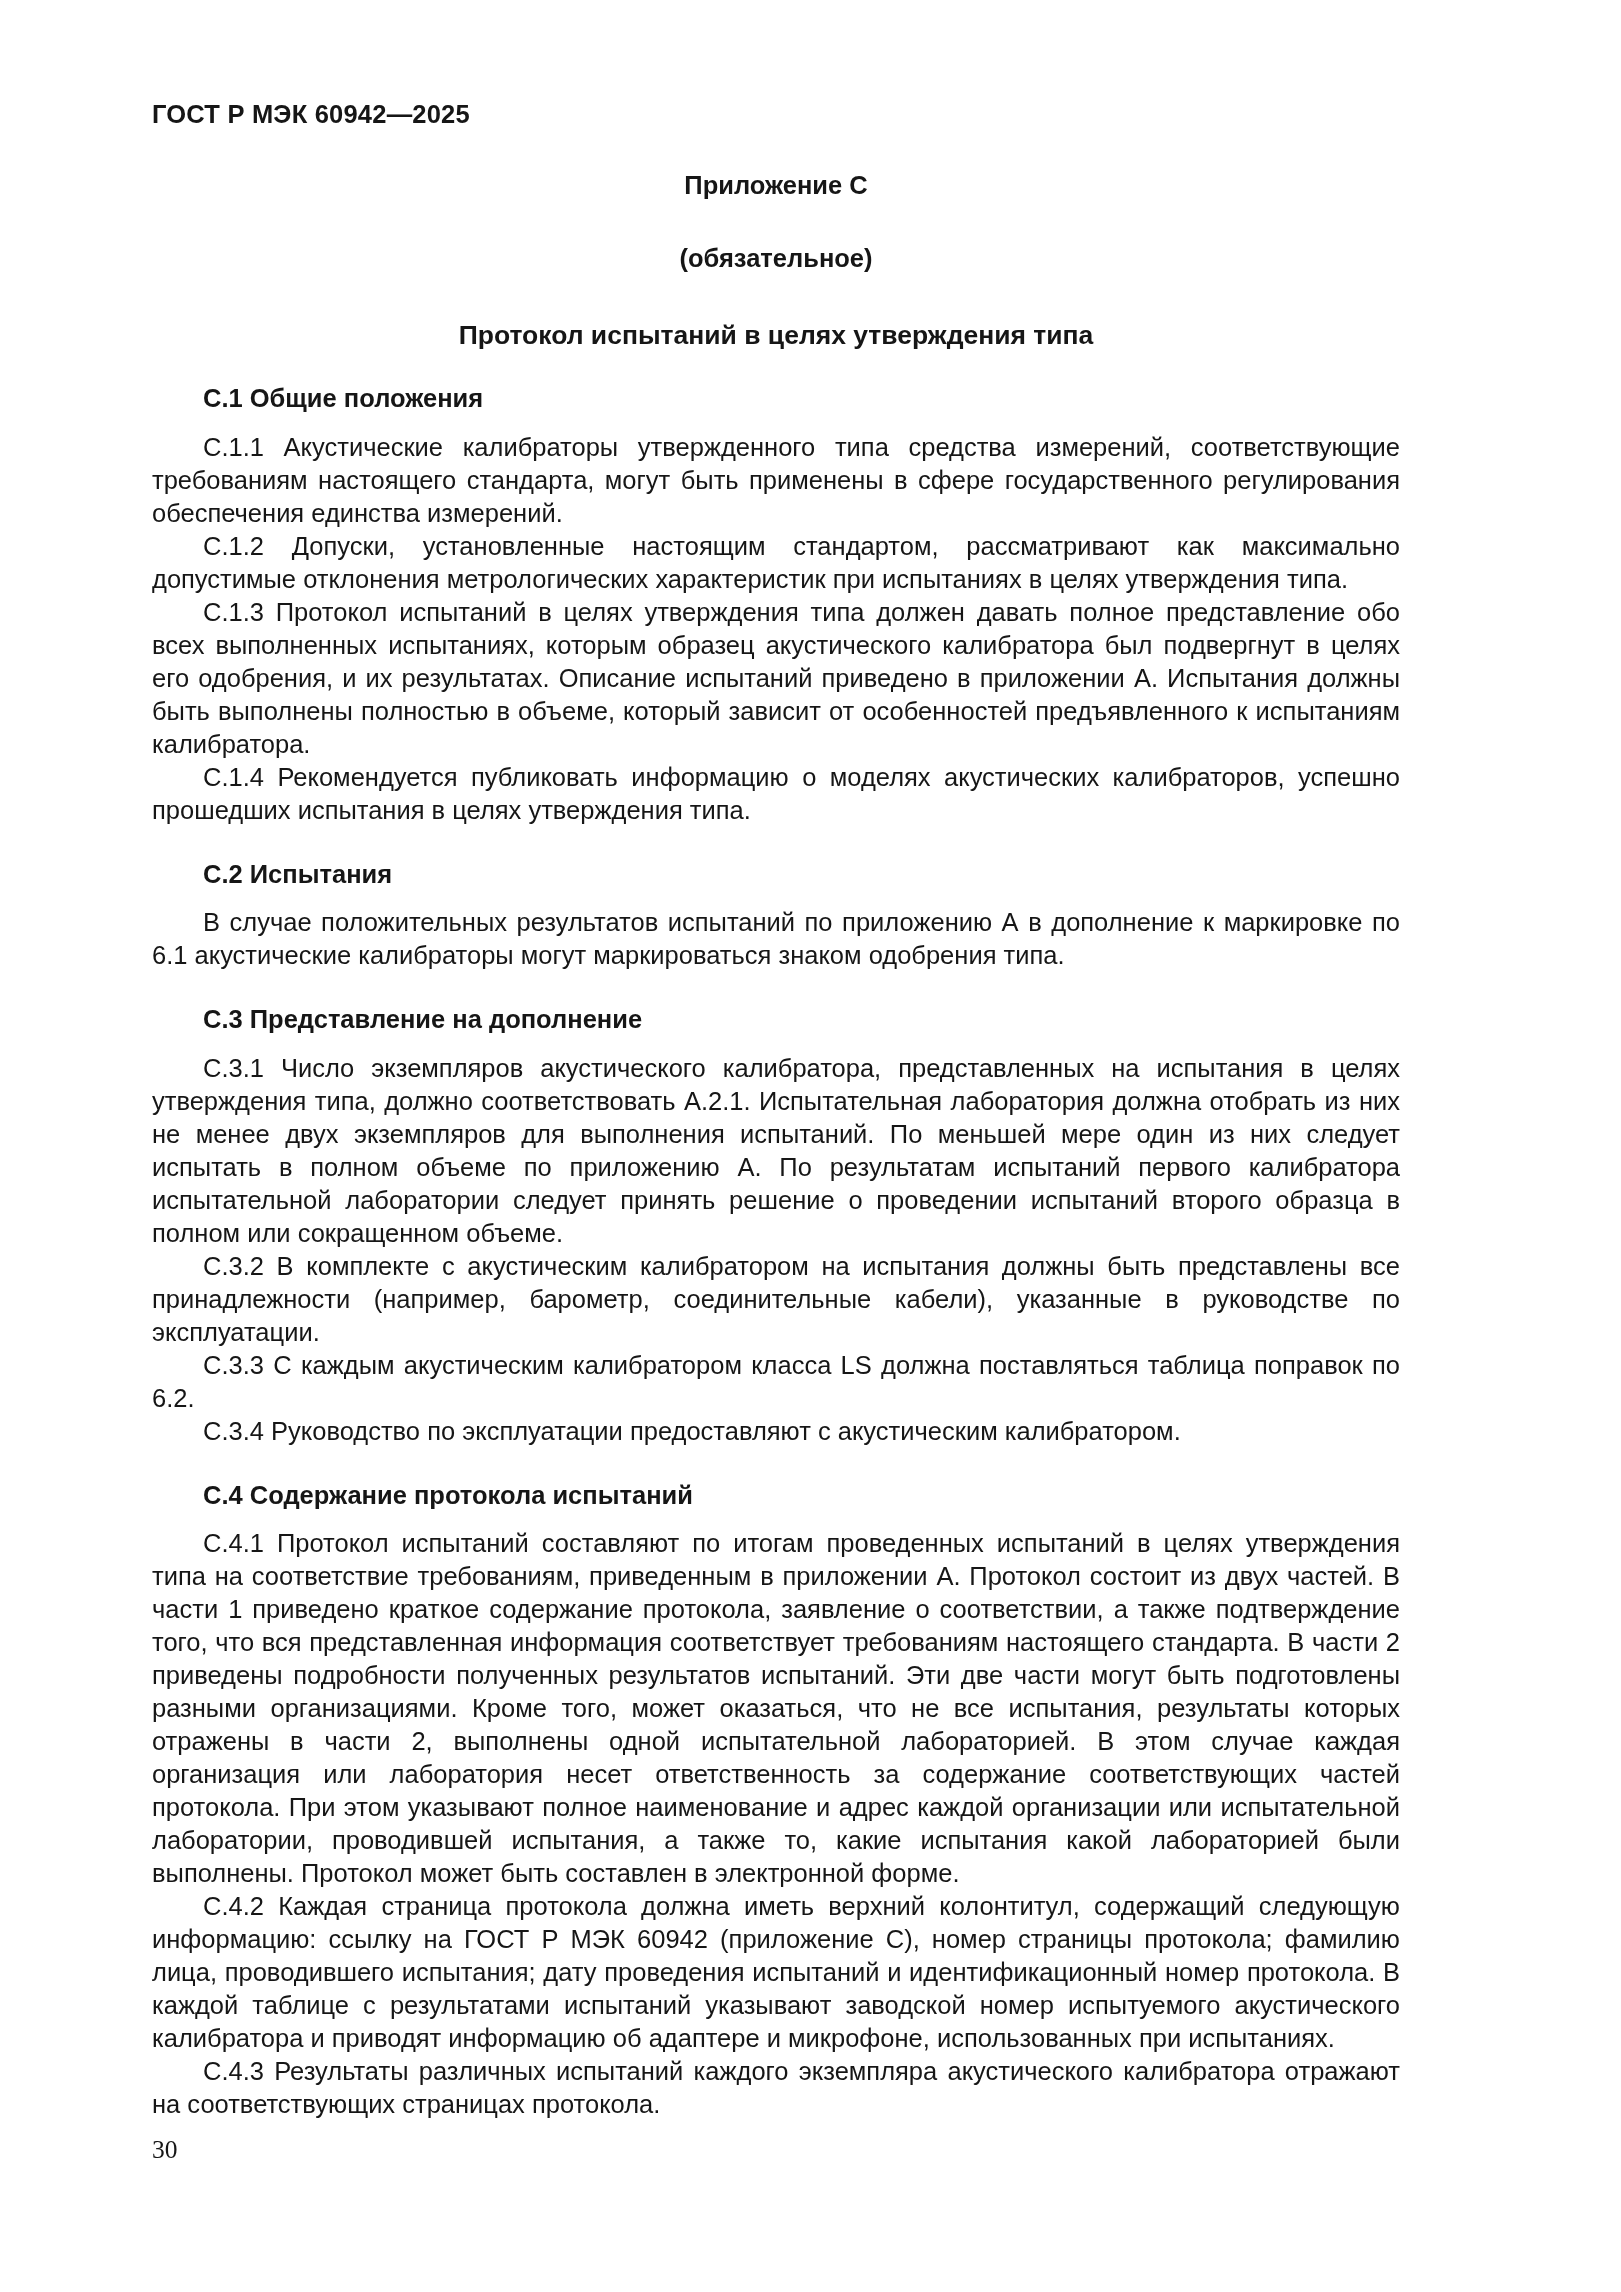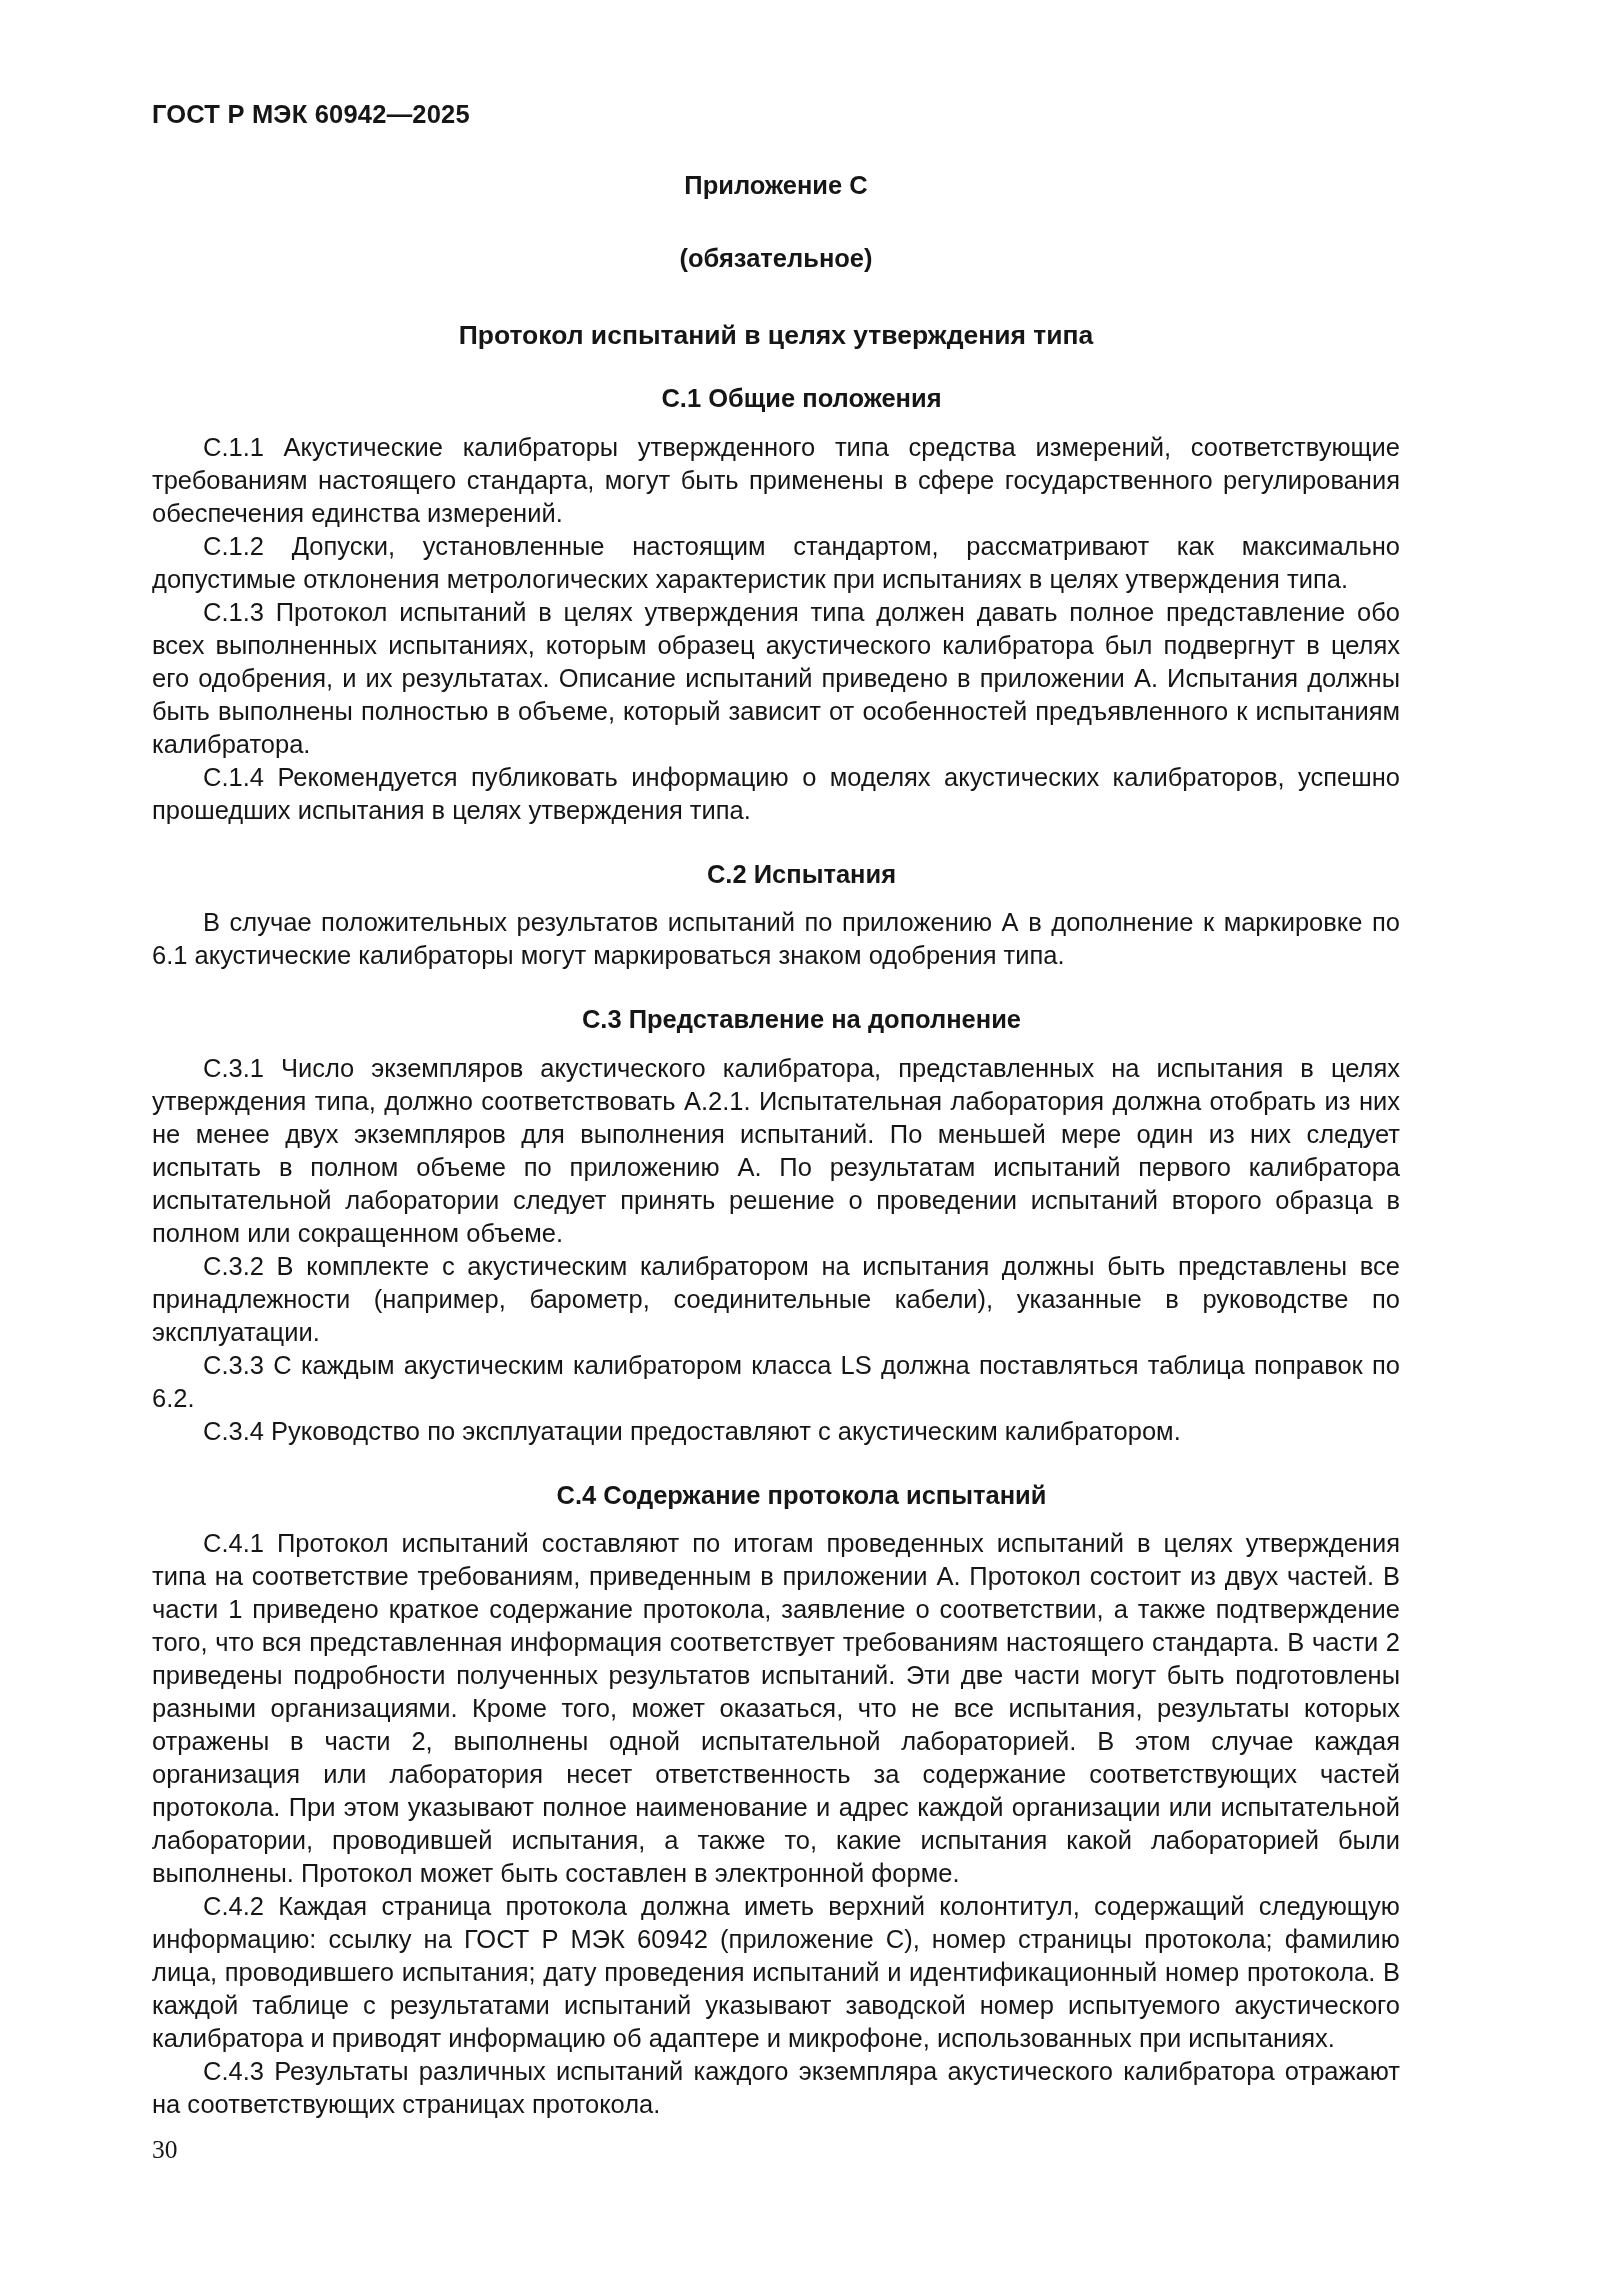--- a/index.html
+++ b/index.html
@@ -42,21 +42,20 @@
     font-size: 26.5px;
     font-weight: 700;
     text-align: center;
     margin: 45px 0 13px 0;
   }
   .section-heading {
     font-size: 25.5px;
     font-weight: 700;
     margin: 33px 0 17.6px 0;
     padding-left: 51px;
-    text-align: center;
   }
   .body-par {
     font-size: 25.5px;
     line-height: 33px;
     margin: 0;
     text-align: justify;
     text-indent: 51px;
   }
   .page-number {
     position: absolute;

